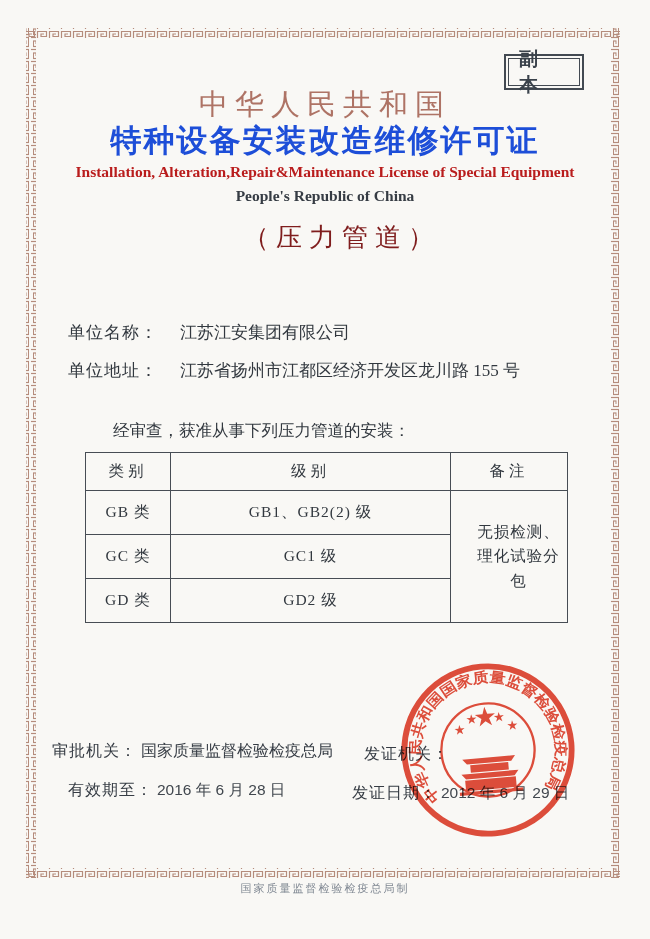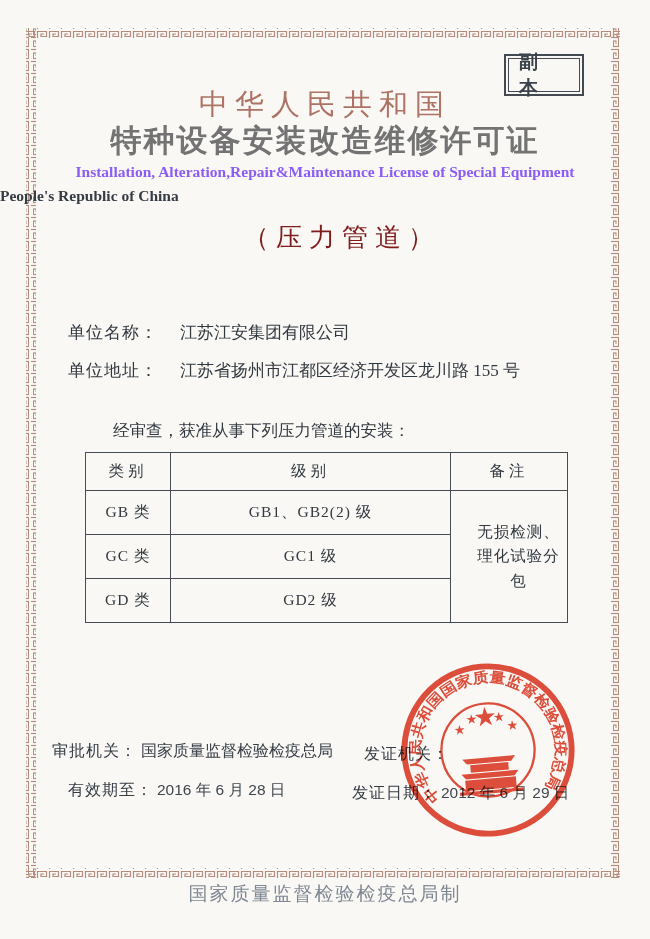--- a/index.html
+++ b/index.html
@@ -6,36 +6,36 @@
   html,body { background:#ffffff; }
   .page {
     position:relative; width:650px; height:939px;
     background:#f9f8f5;
     font-family:"Liberation Serif", serif;
     color:#343a41; overflow:hidden;
   }
   .frame-svg { position:absolute; left:0; top:0; }
 
   
-  .badge { position:absolute; left:504px; top:54px; width:80px; height:42px;
+  .badge { position:absolute; left:504px; top:54px; width:80px; height:36px;
     border:2px solid #434a52; padding:2px; background:transparent; }
   .badge-inner { width:100%; height:100%; border:1px solid #434a52;
     display:flex; align-items:center; justify-content:center;
     font-family:"Liberation Sans", sans-serif; font-weight:bold; font-size:19px;
     color:#3a424b; letter-spacing:10px; padding-left:10px; }
 
   .title-cn1 { position:absolute; top:85px; left:0; width:100%; text-align:center;
     font-family:"Liberation Sans", sans-serif; font-weight:400; font-size:29px;
     letter-spacing:7px; color:#ae7365; }
   .title-cn2 { position:absolute; top:120px; left:0; width:100%; text-align:center;
     font-family:"Liberation Sans", sans-serif; font-weight:700; font-size:31px;
-    letter-spacing:2px; color:#737373; }
+    letter-spacing:2px; color:#1d4ed8; }
   .title-en1 { position:absolute; top:163px; left:0; width:100%; text-align:center;
-    font-weight:bold; font-size:15.5px; color:#8b5cf6; }
-  .title-en2 { position:absolute; top:187px; left:0; width:100%; text-align:left;
+    font-weight:bold; font-size:15.5px; color:#b91c1c; }
+  .title-en2 { position:absolute; top:187px; left:0; width:100%; text-align:center;
     font-weight:bold; font-size:15.5px; color:#363c44; }
 
   .category { position:absolute; top:220px; left:17px; width:100%; text-align:center;
     font-size:26px; letter-spacing:7px; color:#7f1d1d; }
 
   .license-line { position:absolute; top:259px; right:64px; font-size:16px; color:#343a41; }
   .license-line .num { font-family:"Liberation Serif", serif; letter-spacing:1px; }
 
   .field-line { position:absolute; left:68px; font-size:17px; color:#32383f; }
   .unit-name { top:321px; }
@@ -60,21 +60,21 @@
   .b-l2-left  { left:68px;  top:780px; }
   .b-l2-right { left:352px; top:783px; }
   .b-line .lbl { letter-spacing:1px; }
   .b-line .val { margin-left:4px; }
   .date-val { font-family:"Liberation Sans", sans-serif; font-size:15.5px; color:#41474e; }
 
   .seal { position:absolute; left:398px; top:660px; width:180px; height:180px;
     mix-blend-mode:multiply; opacity:.92; transform:rotate(-5deg); }
 
   .page-footer { position:absolute; top:881px; left:0; width:100%; text-align:center;
-    font-family:"Liberation Sans", sans-serif; font-size:19px; color:#7f8792;
+    font-family:"Liberation Sans", sans-serif; font-size:11px; color:#7f8792;
     letter-spacing:2px; }
 </style>
 </head>
 <body>
 
 <div class="page">
 
   <svg class="frame-svg" width="650" height="939">
     <defs>
       <pattern id="meanderH" width="12" height="10" patternUnits="userSpaceOnUse">

